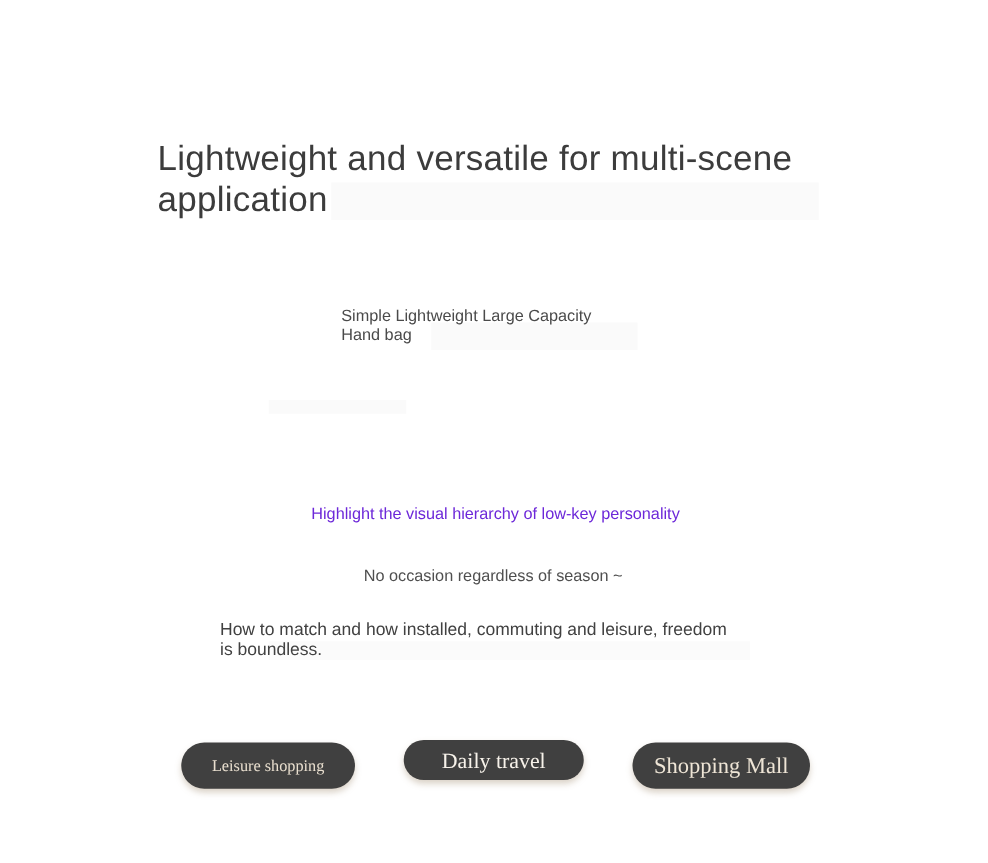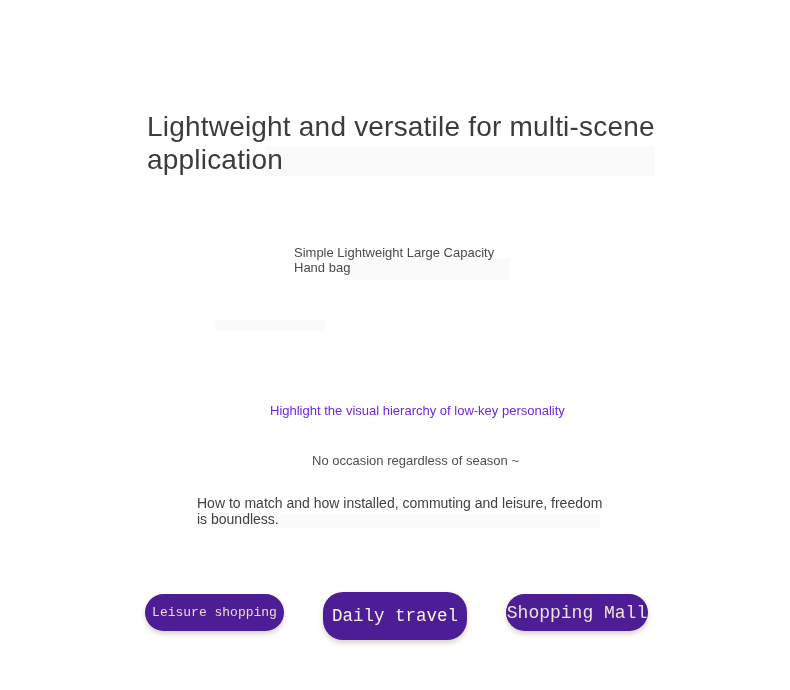--- a/index.html
+++ b/index.html
@@ -17,21 +17,20 @@
   }
   .artifact {
     position: absolute;
     background: #fafafa;
     z-index: 0;
   }
   .txt {
     position: absolute;
     white-space: pre-line;
     z-index: 1;
-    margin-left: 21px;
   }
   .heading {
     left: 126px;
     top: 110px;
     width: 560px;
     font-size: 28px;
     line-height: 33px;
     color: #3c3c3c;
     letter-spacing: 0.2px;
   }
@@ -39,32 +38,32 @@
   .p2 { left: 203px; top: 296px; font-size: 13.5px; line-height: 14.5px; color: #4c4c4c; }
   .p3 { left: 283px; top: 353px; font-size: 12.5px; line-height: 14px;   color: #606060; }
   .p4 { left: 249px; top: 404px; font-size: 13px;   line-height: 14px;   color: #6d28d9; }
   .p5 { left: 291px; top: 454px; font-size: 13px;   line-height: 14px;   color: #4f4f4f; }
   .p6 { left: 176px; top: 496px; font-size: 14px;   line-height: 15.5px; color: #414141; }
   .pill {
     position: absolute;
     display: flex;
     align-items: center;
     justify-content: center;
-    background: #4c1d95;
+    background: #404040;
     border: none;
     border-radius: 20px;
     color: #f1eadd;
     cursor: pointer;
     box-shadow: 0 3px 5px rgba(150, 125, 95, 0.35);
-    font-family: Liberation Mono, monospace;
+    font-family: Liberation Serif, serif;
     z-index: 1;
     padding: 0;
   }
   .btn-leisure  { left: 145px; top: 594px; width: 139px; height: 37px; font-size: 13px; color: #e9dfcf; }
-  .btn-daily    { left: 323px; top: 592px; width: 144px; height: 48px; font-size: 17.5px; color: #f7f2ea; }
+  .btn-daily    { left: 323px; top: 592px; width: 144px; height: 32px; font-size: 17.5px; color: #f7f2ea; }
   .btn-shopping { left: 506px; top: 594px; width: 142px; height: 37px; font-size: 18px; color: #eee5d6; }
 </style>
 </head>
 <body>
 
 <div id="canvas">
 
   <div class="artifact" style="left:265px; top:146px; width:390px; height:30px;"></div>
   <div class="artifact" style="left:345px; top:258px; width:165px; height:22px;"></div>
   <div class="artifact" style="left:215px; top:320px; width:110px; height:11px;"></div>

